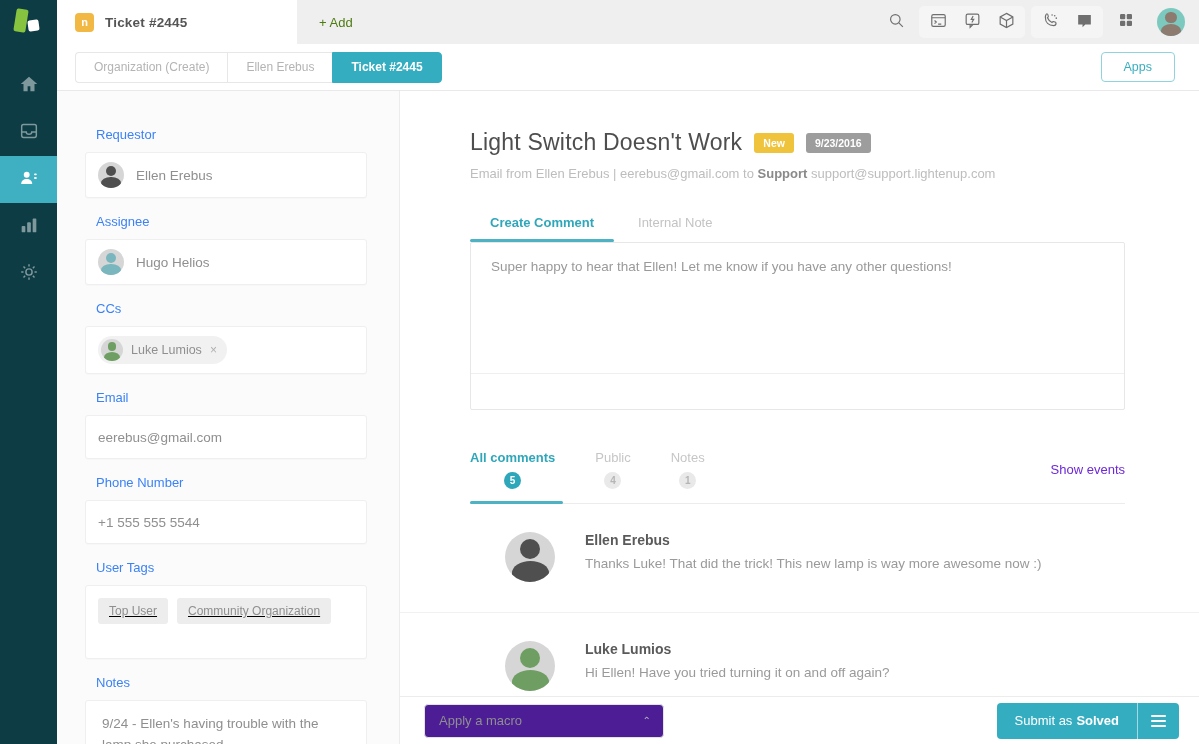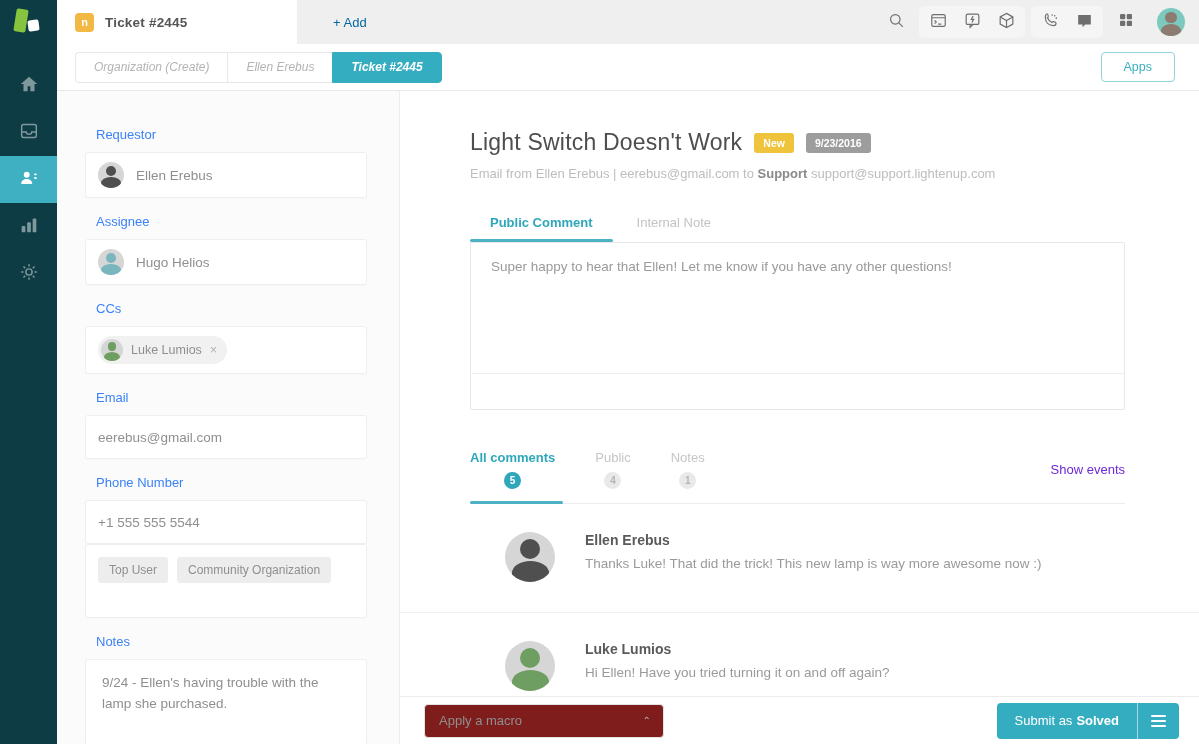--- a/index.html
+++ b/index.html
@@ -18,53 +18,53 @@
   .nav-item .fillicon { fill:#7f989c; stroke:none; }
   .nav-item.active { background:#3fb0c2; }
   .nav-item.active svg { stroke:#fff; }
   .nav-item.active .fillicon { fill:#fff; }
 
   
   .topbar { position:absolute; left:57px; top:0; width:1142px; height:44px; background:#efefef; display:flex; align-items:stretch; }
   .ticket-tab { width:240px; background:#fff; display:flex; align-items:center; padding-left:18px; gap:11px; cursor:pointer; }
   .tab-badge { width:19px; height:19px; background:#f2b844; border-radius:4px; color:#fff; font-size:11px; font-weight:bold; display:flex; align-items:center; justify-content:center; }
   .tab-title { font-size:13.5px; color:#555; font-weight:bold; letter-spacing:.2px; }
-  .add-tab { display:flex; align-items:center; padding:0 36px; color:#0369a1; font-size:13px; cursor:pointer; }
+  .add-tab { display:flex; align-items:center; padding:0 22px; color:#4d7c0f; font-size:13px; cursor:pointer; }
   .topbar-right { margin-left:auto; display:flex; align-items:center; gap:6px; padding-right:14px; }
   .tb-icon { width:34px; height:30px; display:flex; align-items:center; justify-content:center; cursor:pointer; border-radius:4px; }
   .tb-icon svg { stroke:#6f6f6f; fill:none; stroke-width:1.5; }
   .tb-icon .solid { fill:#6f6f6f; stroke:none; }
   .icon-group { display:flex; background:#f5f5f5; border-radius:5px; padding:1px 2px; }
   .tb-avatar { width:28px; height:28px; margin-left:8px; cursor:pointer; }
 
   
   .crumb-row { position:absolute; left:57px; top:44px; width:1142px; height:47px; background:#fff; border-bottom:1px solid #e9e9e9; display:flex; align-items:center; padding:0 24px 0 18px; z-index:10; }
   .crumb-group { display:flex; align-items:stretch; height:31px; }
-  .crumb { display:flex; align-items:center; padding:0 18px; font-size:12px; color:#b4b4b4; background:#fff; border:1px solid #e7e7e7; border-right:none; cursor:pointer;font-style:italic; }
+  .crumb { display:flex; align-items:center; padding:0 18px; font-size:12px; color:#b4b4b4; background:#fff; border:1px solid #e7e7e7; border-right:none; cursor:pointer; }
   .crumb:first-child { border-radius:4px 0 0 4px; }
   .crumb.active { background:#35adc0; border:1px solid #35adc0; color:#fff; font-weight:bold; border-radius:0 4px 4px 0; }
   .apps-btn { margin-left:auto; border:1px solid #8fd3de; color:#3aafc1; font-size:12.5px; padding:7px 22px; border-radius:4px; background:#fff; cursor:pointer; }
 
   
   .props { position:absolute; left:57px; top:91px; width:343px; height:653px; background:#fbfbfb; border-right:1px solid #ececec; padding:22px 0 0 0; overflow:hidden; }
   .prop-label { margin:16px 0 10px 39px; font-size:13px; color:#3b82f6; }
   .prop-label:first-child { margin-top:14px; }
   .prop-card { margin-left:28px; width:282px; background:#fff; border:1px solid #efefef; border-radius:3px; box-shadow:0 1px 1px rgba(0,0,0,.02); }
   .card-row { display:flex; align-items:center; gap:12px; padding:9px 12px; min-height:42px; cursor:text; }
   .card-text { font-size:13.5px; color:#8f8f8f; }
   .pav { border-radius:50%; background:#d6d6d6; position:relative; overflow:hidden; flex:0 0 auto; }
   .pav::before { content:""; position:absolute; width:40%; height:40%; border-radius:50%; background:var(--pc); left:30%; top:14%; }
   .pav::after { content:""; position:absolute; width:74%; height:48%; border-radius:50% 50% 0 0; background:var(--pc); left:13%; top:58%; }
   .pav26 { width:26px; height:26px; }
   .pav22 { width:22px; height:22px; }
   .pav50 { width:50px; height:50px; }
   .cc-chip { display:flex; align-items:center; gap:8px; background:#f1f1f1; border-radius:14px; padding:3px 10px 3px 3px; cursor:default; }
   .cc-name { font-size:12.5px; color:#8f8f8f; }
   .cc-x { color:#b0b0b0; font-size:12px; cursor:pointer; }
-  .tags-row { display:flex; gap:9px; padding:12px 12px 34px 12px; }
+  .tags-row { display:flex; gap:9px; padding:12px 12px 34px 12px;text-decoration:underline; }
   .tag { background:#ededed; color:#8f8f8f; font-size:12px; padding:6px 11px; border-radius:3px; cursor:default; }
   .notes-card { padding:13px 16px 30px 16px; font-size:13.5px; color:#8f8f8f; line-height:1.55; cursor:text; }
 
   
   .main { position:absolute; left:400px; top:91px; width:799px; height:605px; background:#fff; overflow:hidden; }
   .ticket-head { padding:38px 74px 0 70px; }
   .title-row { display:flex; align-items:center; gap:12px; }
   .ticket-title { font-size:23px; color:#4e4e4e; letter-spacing:.2px; }
   .badge { font-size:10.5px; font-weight:bold; color:#fff; padding:4px 9px; border-radius:3px; }
   .badge-new { background:#f0c33c; }
@@ -88,21 +88,21 @@
   .mtab.active .count { background:#2fa7ba; color:#fff; }
   .show-events { margin-left:auto; font-size:13px; color:#6d28d9; cursor:pointer; padding-bottom:4px; }
 
   .comment { display:flex; gap:30px; padding:28px 74px 30px 105px; }
   .comment + .comment { border-top:1px solid #f1f1f1; }
   .c-author { font-size:14px; font-weight:bold; color:#5a5a5a; margin-bottom:6px; }
   .c-line { font-size:13.5px; color:#9a9a9a; line-height:1.55; }
 
   
   .footer-bar { position:absolute; left:400px; bottom:0; width:799px; height:48px; background:#fff; border-top:1px solid #ececec; display:flex; align-items:center; padding:0 20px 0 24px; z-index:20; }
-  .macro-select { width:240px; height:34px; border:1px solid #e3e3e3; border-radius:4px; background:#7f1d1d; display:flex; align-items:center; justify-content:space-between; padding:0 12px 0 14px; font-size:13px; color:#8f8f8f; cursor:pointer; }
+  .macro-select { width:240px; height:34px; border:1px solid #e3e3e3; border-radius:4px; background:#4c1d95; display:flex; align-items:center; justify-content:space-between; padding:0 12px 0 14px; font-size:13px; color:#8f8f8f; cursor:pointer; }
   .macro-caret { color:#b9b9b9; font-size:10px; }
   .submit-group { margin-left:auto; display:flex; height:36px; border-radius:4px; overflow:hidden; background:#35adc0; }
   .submit-main { color:#fff; font-size:13px; display:flex; align-items:center; padding:0 18px; cursor:pointer; gap:4px; }
   .submit-main b { font-weight:bold; }
   .submit-menu { width:42px; border-left:1px solid rgba(255,255,255,.55); display:flex; flex-direction:column; gap:3px; align-items:center; justify-content:center; cursor:pointer; }
   .submit-menu i { width:15px; height:2px; background:#fff; border-radius:1px; }
 </style>
 </head>
 <body>
 
@@ -278,20 +278,21 @@
         </div>
     </div>
 
     <div class="prop-label">Phone Number</div>
     <div class="prop-card">
       <div class="card-row">
           <span class="card-text">+1 555 555 5544</span>
         </div>
     </div>
 
+    <div class="prop-label">User Tags</div>
     <div class="prop-card">
       <div class="tags-row">
         <span class="tag">Top User</span>
         <span class="tag">Community Organization</span>
       </div>
     </div>
 
     <div class="prop-label">Notes</div>
     <div class="prop-card">
       <div class="notes-card">9/24 - Ellen's having trouble with the lamp she purchased.</div>
@@ -304,21 +305,21 @@
         <span class="ticket-title">Light Switch Doesn't Work</span>
         <span class="badge badge-new">New</span>
         <span class="badge badge-date">9/23/2016</span>
       </div>
       <div class="meta-line">
         <span>Email from Ellen Erebus  |  eerebus@gmail.com to </span><span class="bold">Support</span><span> support@support.lightenup.com</span>
       </div>
     </div>
 
     <div class="composer-tabs">
-      <div class="ctab active">Public Comment</div>
+      <div class="ctab active">Create Comment</div>
       <div class="ctab">Internal Note</div>
     </div>
     <div class="composer">
       <div class="composer-text">Super happy to hear that Ellen! Let me know if you have any other questions!</div>
       <div class="composer-foot"></div>
     </div>
 
     <div class="comment-tabs">
       <div class="mtab active">
         <span>All comments</span>

